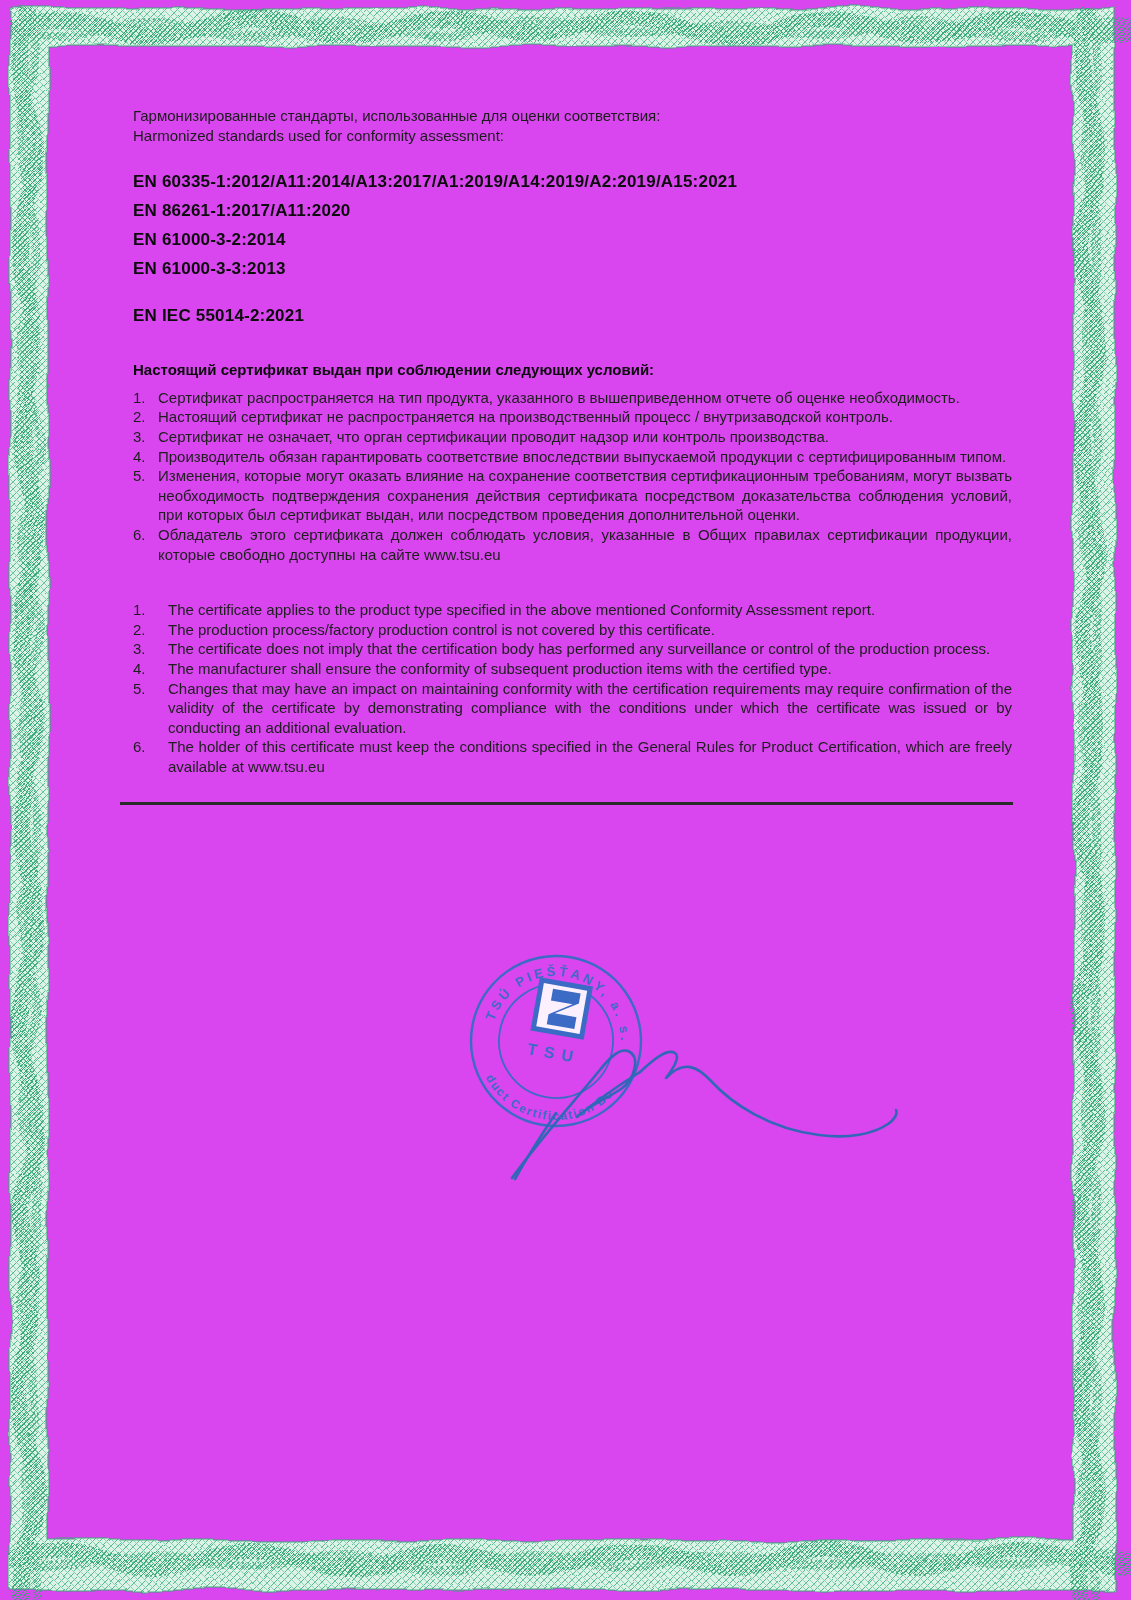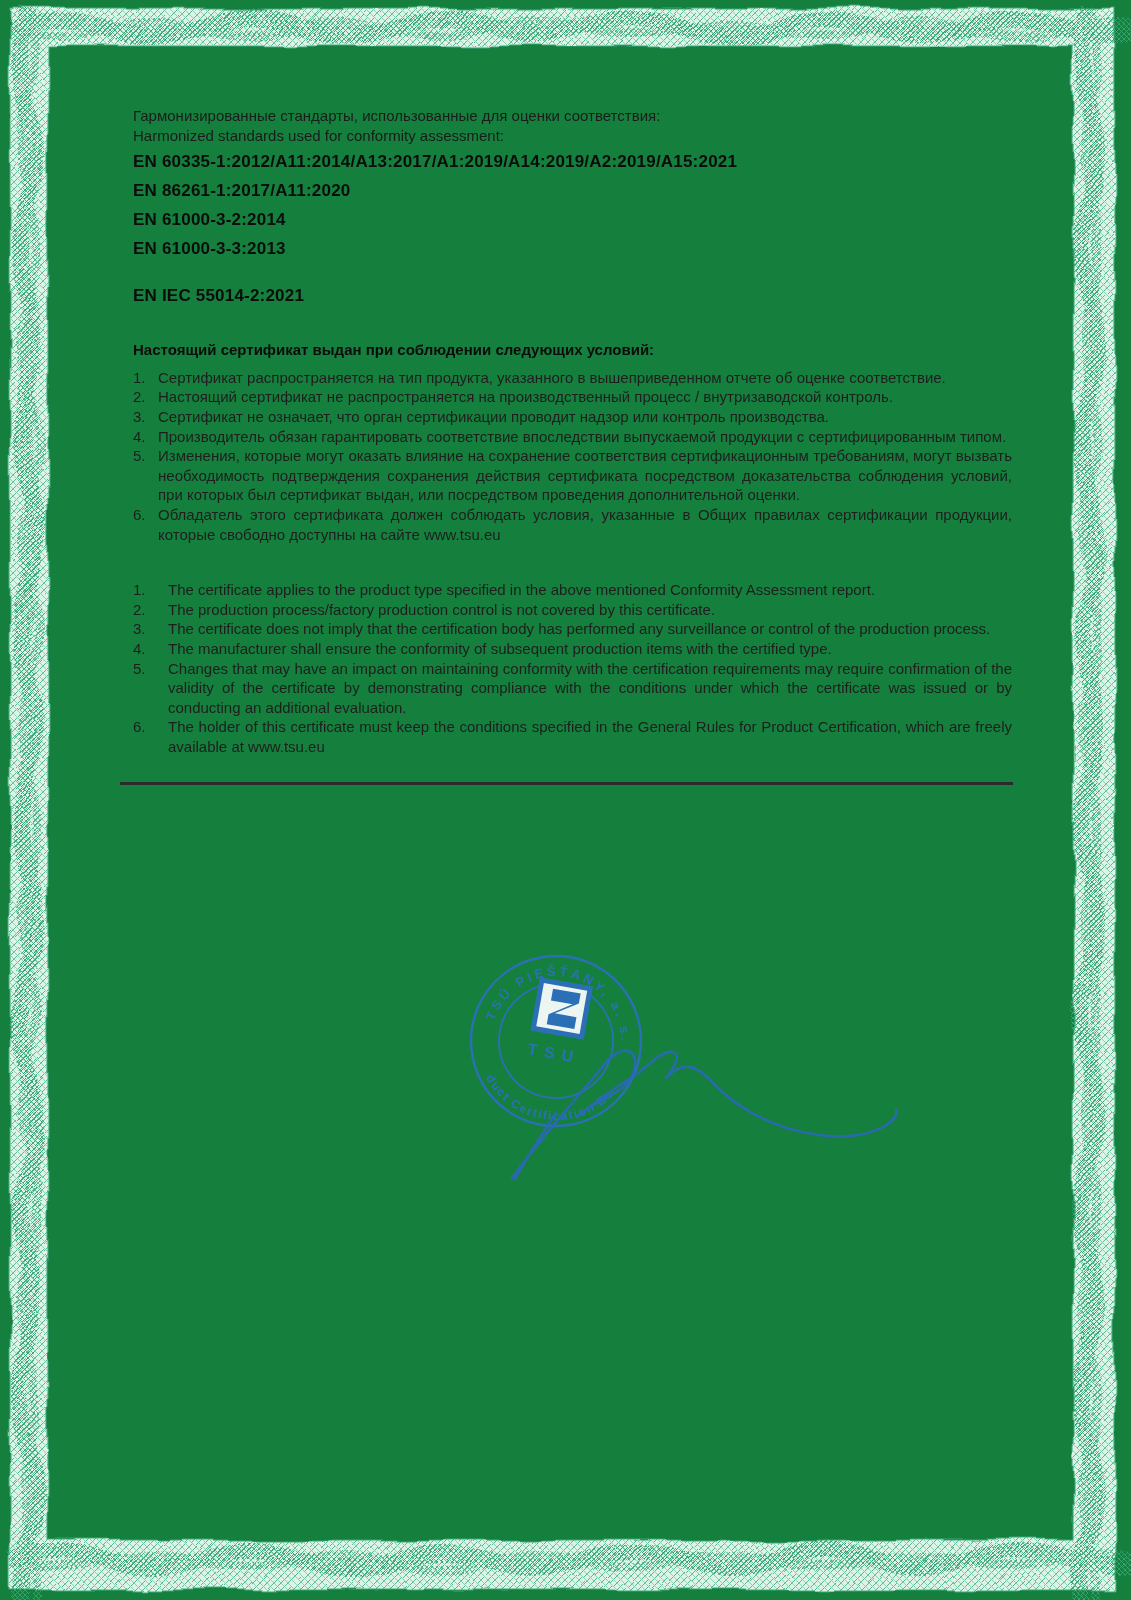--- a/index.html
+++ b/index.html
@@ -1,29 +1,29 @@
 <!DOCTYPE html>
 <html><head>
 <meta charset="utf-8">
 <style>
   html,body{margin:0;padding:0;}
   body{
     width:1131px;height:1600px;position:relative;background:#ffffff;
     font-family:"Liberation Sans",sans-serif;color:#1e1e1e;
     -webkit-font-smoothing:antialiased;
   }
-  .page{position:absolute;inset:0;overflow:hidden;background:#15803d;}
+  .page{position:absolute;inset:0;overflow:hidden;background:#d946ef;}
   svg.border{position:absolute;left:0;top:0;}
   .content{
     position:absolute;left:133px;top:106px;width:879px;
     font-size:15px;line-height:19.6px;
   }
   p{margin:0;}
   .title{color:#1b1b1b;}
-  .stds{margin-top:2px;}
+  .stds{margin-top:22px;}
   .std{font-weight:bold;font-size:17px;line-height:29px;color:#0c0c0c;letter-spacing:.2px;}
   .sec-other{margin-top:18px;}
   .sec-other .stds{margin-top:8px;}
   .sec-conditions-ru{margin-top:30px;}
   .sec-conditions-en{margin-top:36px;}
   .cond-heading{font-weight:bold;color:#0c0c0c;}
   ol{margin:8px 0 0 0;padding:0;list-style:none;counter-reset:n;}
   ol li{counter-increment:n;position:relative;text-align:justify;text-align-last:left;}
   ol.ru li{padding-left:25px;}
   ol.en li{padding-left:35px;}
@@ -86,21 +86,21 @@
 
     <section class="sec-other">
       <div class="stds">
         <p class="std">EN IEC 55014-2:2021</p>
       </div>
     </section>
 
     <section class="sec-conditions-ru">
       <p class="cond-heading">Настоящий сертификат выдан при соблюдении следующих условий:</p>
       <ol class="ru">
-        <li>Сертификат распространяется на тип продукта, указанного в вышеприведенном отчете об оценке соответствие.</li>
+        <li>Сертификат распространяется на тип продукта, указанного в вышеприведенном отчете об оценке необходимость.</li>
         <li>Настоящий сертификат не распространяется на производственный процесс / внутризаводской контроль.</li>
         <li>Сертификат не означает, что орган сертификации проводит надзор или контроль производства.</li>
         <li>Производитель обязан гарантировать соответствие впоследствии выпускаемой продукции с сертифицированным типом.</li>
         <li>Изменения, которые могут оказать влияние на сохранение соответствия сертификационным требованиям, могут вызвать необходимость подтверждения сохранения действия сертификата посредством доказательства соблюдения условий, при которых был сертификат выдан, или посредством проведения дополнительной оценки.</li>
         <li>Обладатель этого сертификата должен соблюдать условия, указанные в Общих правилах сертификации продукции, которые свободно доступны на сайте www.tsu.eu</li>
       </ol>
     </section>
 
     <section class="sec-conditions-en">
       <ol class="en">

